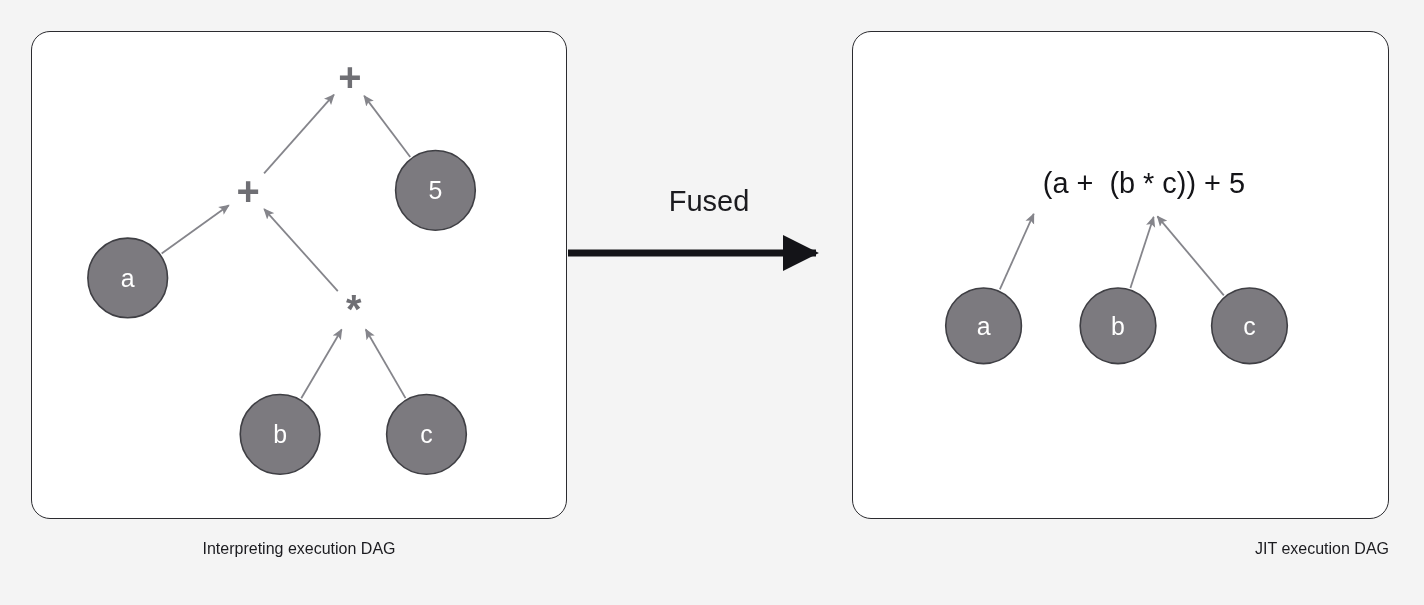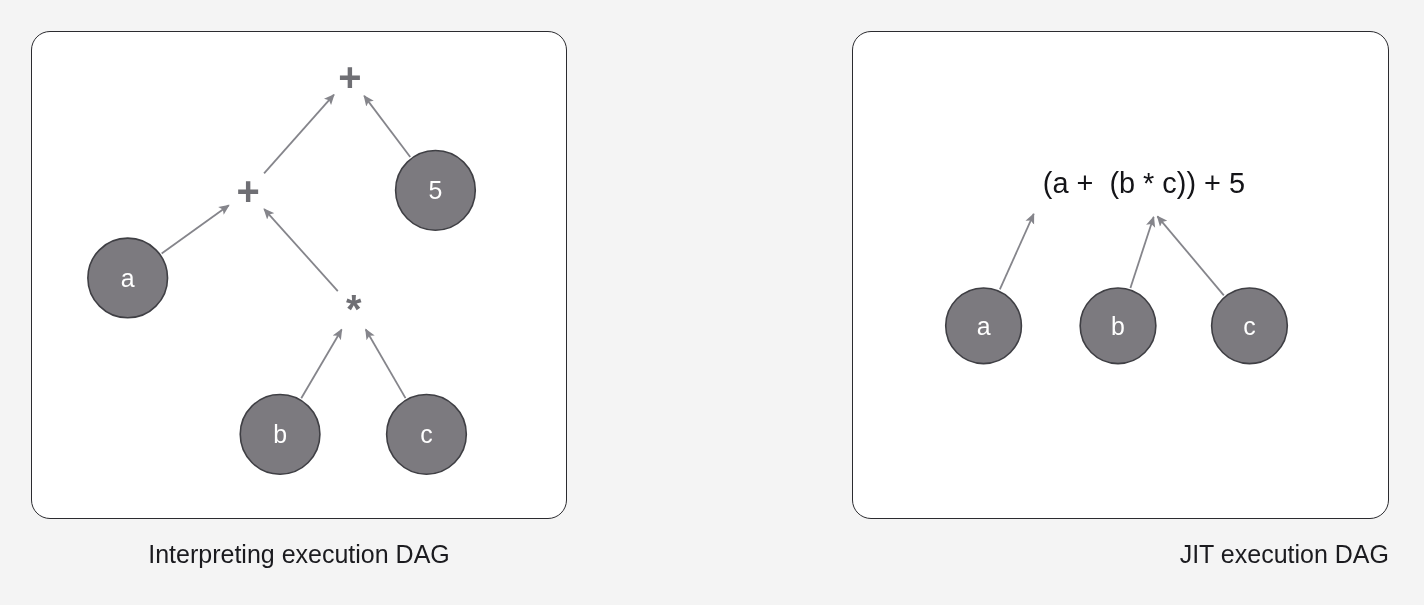--- a/index.html
+++ b/index.html
@@ -56,21 +56,21 @@
     fill: #141418;
     font-family: "Liberation Sans", "DejaVu Sans", sans-serif;
     font-size: 29px;
     text-anchor: middle;
     dominant-baseline: central;
     white-space: pre;
   }
 
   .caption {
     position: absolute;
-    font-size: 25px;
+    font-size: 16px;
     color: #1b1b1f;
     text-align: center;
     white-space: nowrap;
   }
   #caption-left  { left: 31px;  top: 540px; width: 536px; }
   #caption-right { left: 852px; top: 540px; width: 537px; text-align: right; }
 
   #fuse-zone {
     position: absolute;
     left: 566px;
@@ -141,20 +141,31 @@
       <g id="left-ops">
           <text x="319" y="45" class="op-label">+</text>
           <text x="217" y="160" class="op-label">+</text>
           <text x="323" y="278" class="op-label">*</text>
         </g>
     </svg>
   </div>
 
   <div class="caption" id="caption-left">Interpreting execution DAG</div>
 
+  <div id="fuse-zone">
+    <div id="fuse-label">Fused</div>
+    <svg id="fuse-arrow-svg" viewBox="0 0 286 56">
+      <defs>
+        <marker id="arrow-black" viewBox="0 0 10 10" refX="9.2" refY="5" markerWidth="5.2" markerHeight="5.2" orient="auto-start-reverse">
+          <path d="M 0 0 L 10 5 L 0 10 Z" fill="#141418"></path>
+        </marker>
+      </defs>
+      <line x1="2" y1="28" x2="250" y2="28" stroke="#141418" stroke-width="7" marker-end="url(#arrow-black)"></line>
+    </svg>
+  </div>
 
   <div class="panel" id="panel-right">
     <svg class="panel-svg" id="svg-right" viewBox="0 0 537 488">
       <defs>
         <marker id="arrow-gray-r" viewBox="0 0 10 10" refX="9" refY="5" markerWidth="6" markerHeight="6" orient="auto-start-reverse">
           <path d="M 0 0.6 L 10 5 L 0 9.4 L 2.2 5 Z" fill="#85858b"></path>
         </marker>
       </defs>
 
       <g id="right-edges">

